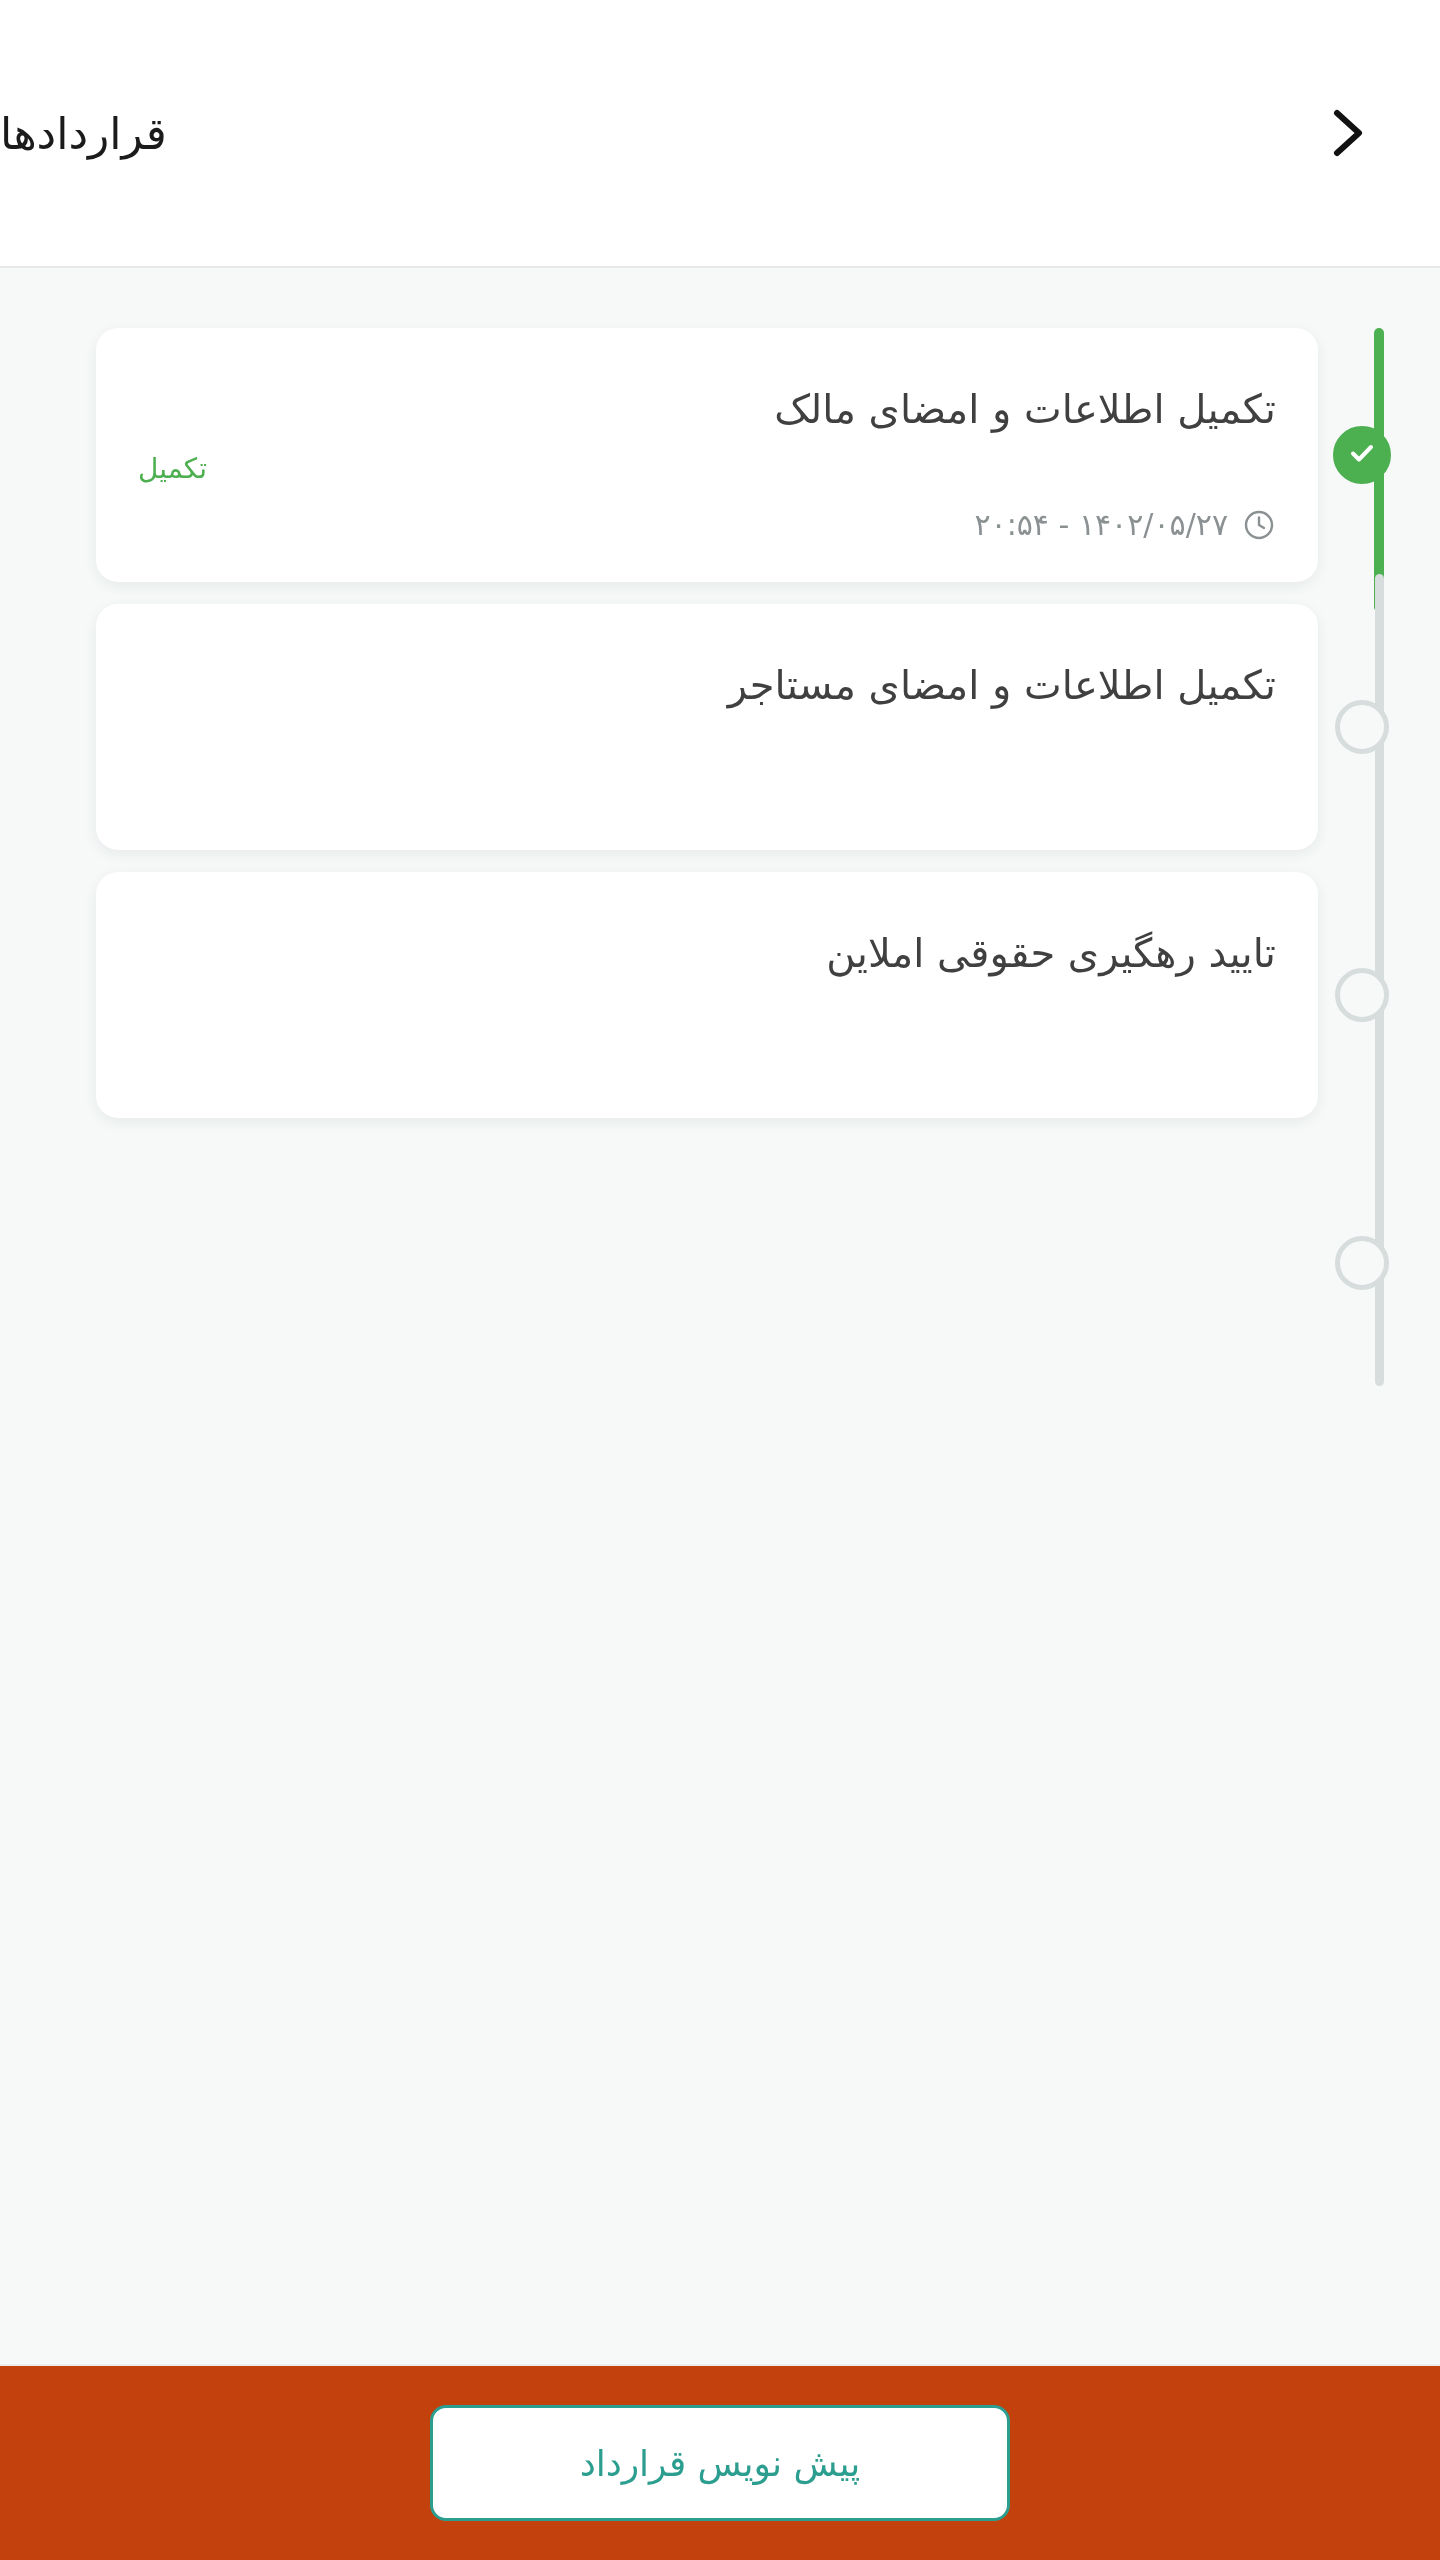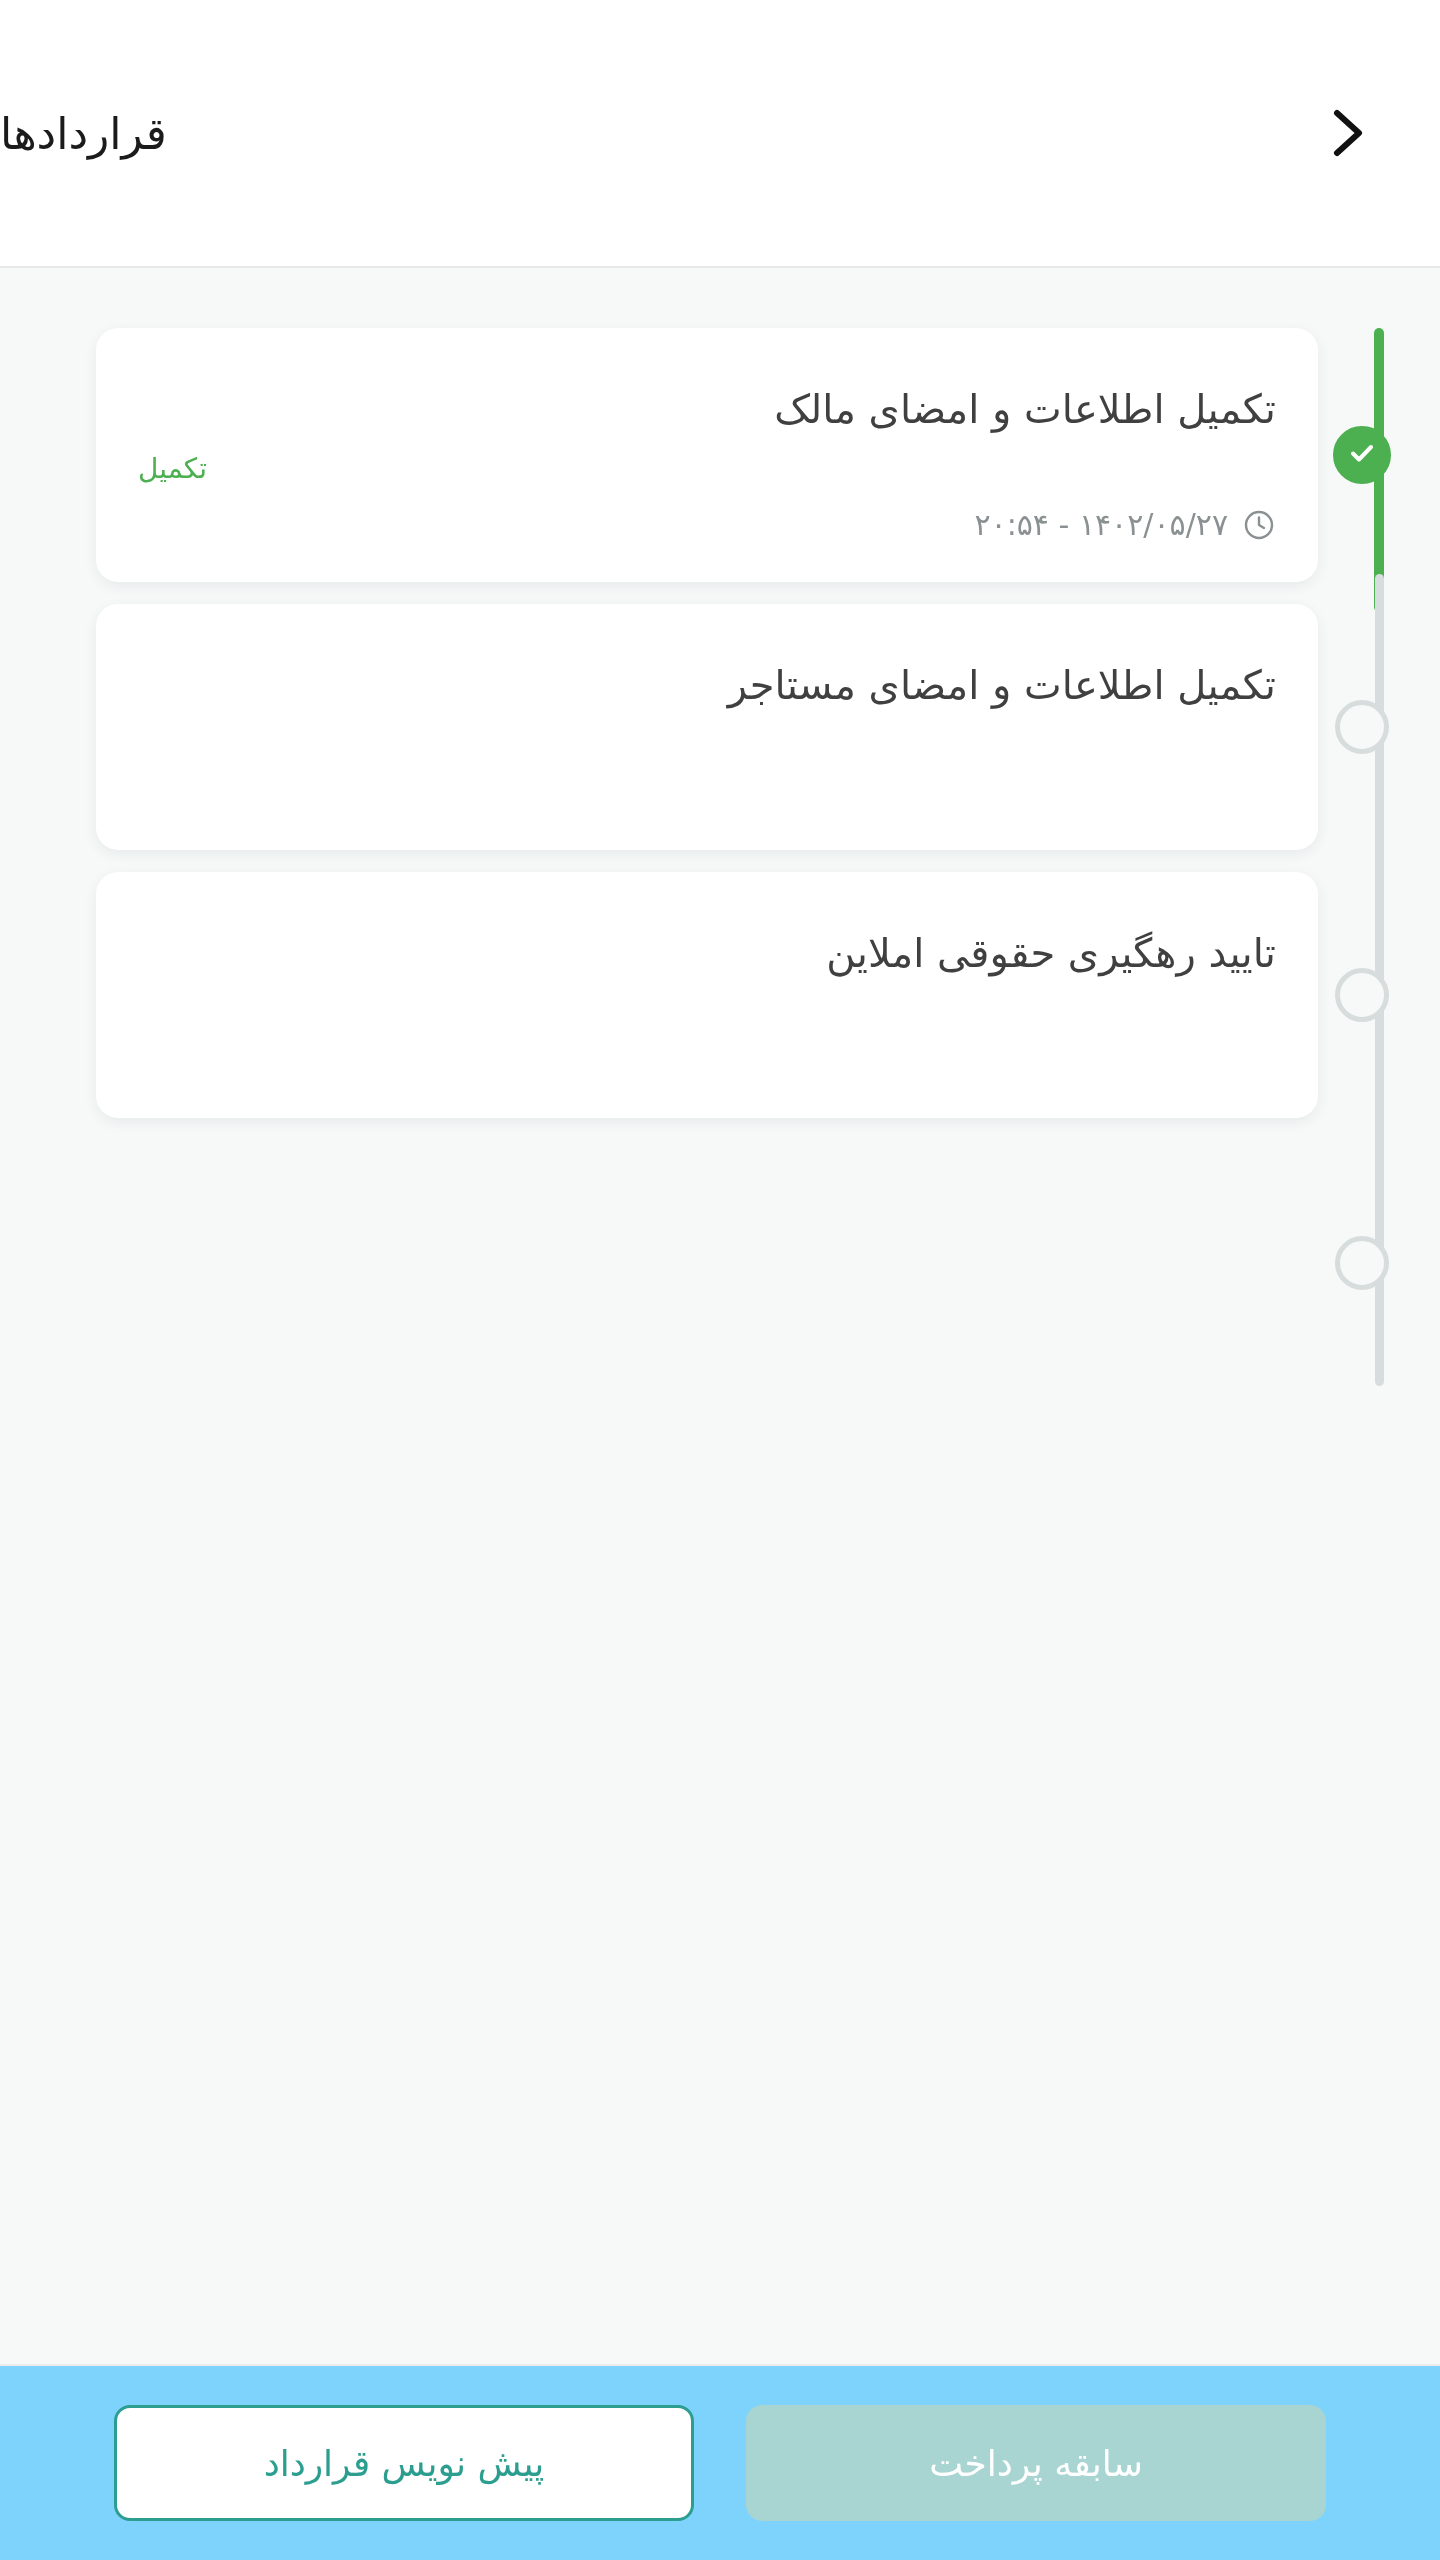--- a/index.html
+++ b/index.html
@@ -160,21 +160,21 @@
     height: 34px;
     display: inline-flex;
     align-items: center;
     justify-content: center;
   }
 
   
   .footer {
     height: 196px;
     min-height: 196px;
-    background: #7dd3fc;
+    background: #c2410c;
     border-top: 2px solid #ececec;
     display: flex;
     flex-direction: row-reverse;
     align-items: center;
     justify-content: center;
     gap: 52px;
     padding: 0 92px;
   }
   .btn {
     height: 116px;
@@ -272,14 +272,13 @@
           
         </div>
       </div>
     </div>
 
   </div>
 </div>
 
 <div class="footer">
   <div class="btn btn-outline">پیش نویس قرارداد</div>
-  <div class="btn btn-filled">سابقه پرداخت</div>
 </div>
 
 </body></html>

